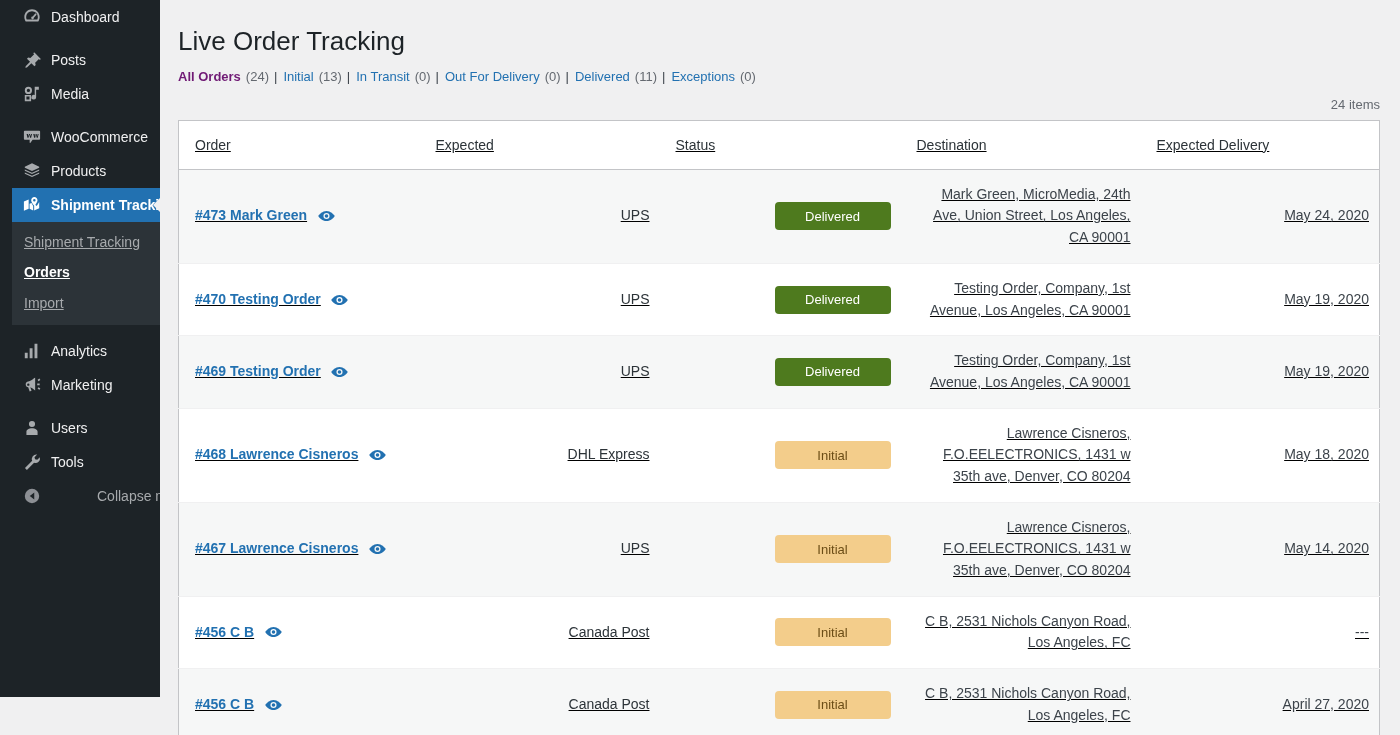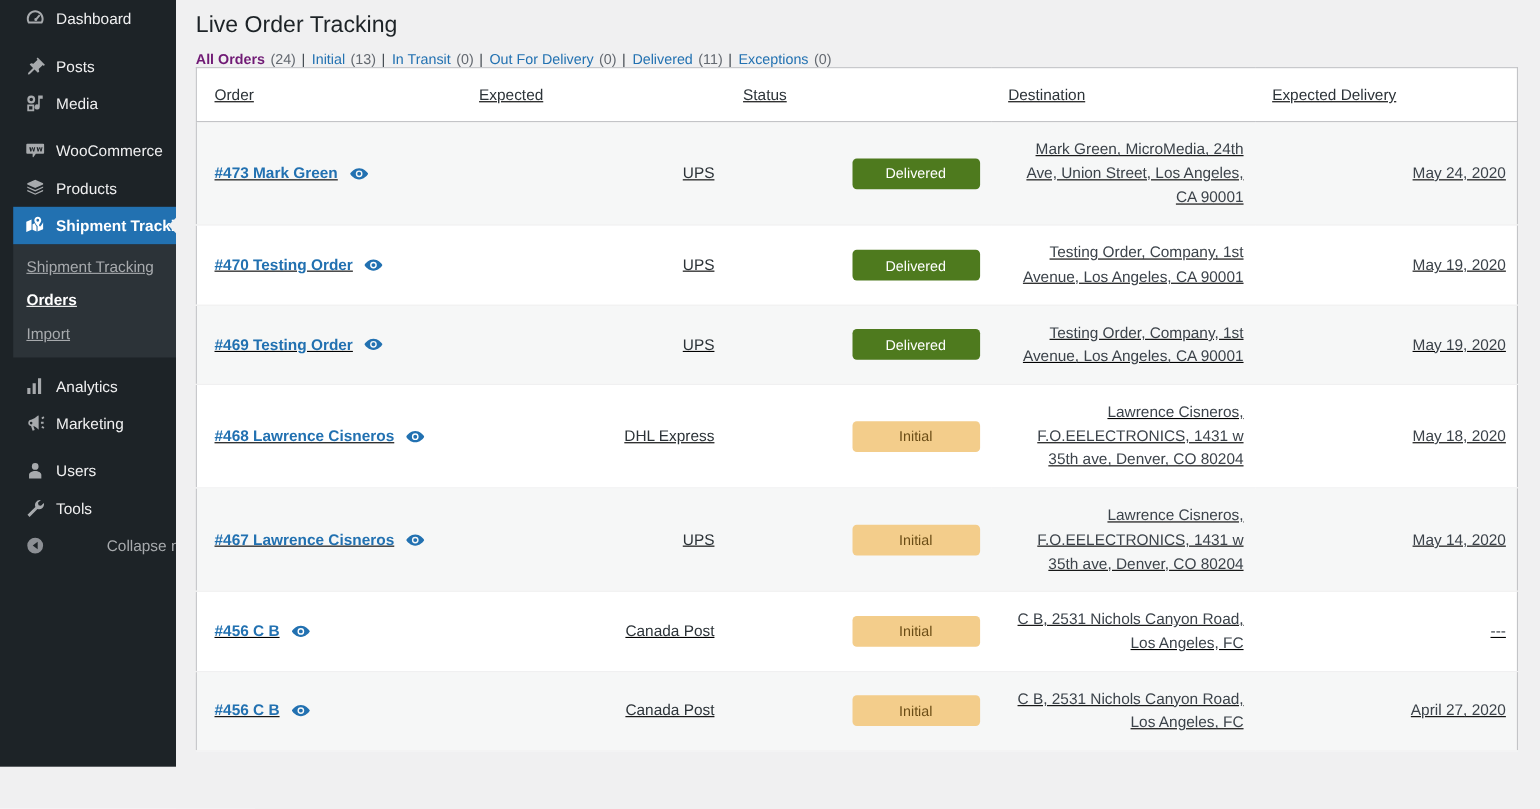--- a/index.html
+++ b/index.html
@@ -45,22 +45,22 @@
   .submenu .sub-item {
     display: block; padding: 5px 0 5px 12px;
     font-size: 14px; color: #a7aaad; line-height: 1.45;
   }
   .submenu .sub-item.current { color: #fff; font-weight: 700; }
 
   
   .main { flex: 1; height: 735px; padding: 0; position: relative; background: #f0f0f1;
           overflow: hidden; }
   .page-title {
-    font-size: 21px; font-weight: 400; color: #1d2327;
-    padding: 9px 0 0 18px; line-height: 1.3;
+    font-size: 26px; font-weight: 400; color: #1d2327;
+    padding: 9px 0 0 18px; line-height: 1.3; margin-top: 16px;
   }
   .subsubsub {
     list-style: none; display: flex; align-items: center;
     padding: 10px 0 0 18px; font-size: 13px; color: #2c3338;
   }
   .subsubsub li { display: flex; align-items: center; }
   .subsubsub a { color: #2271b1; text-decoration: none; }
   .subsubsub li.current a { color: #701a75; font-weight: 600; }
   .subsubsub .cnt { color: #646970; margin-left: 5px; }
   .subsubsub .sep { margin: 0 6px 0 5px; color: #3c434a; }
@@ -259,20 +259,23 @@
           <a href="#">Delivered</a>
           <span class="cnt">(11)</span>
           <span class="sep">|</span>
         </li>
         <li class="">
           <a href="#">Exceptions</a>
           <span class="cnt">(0)</span>
         </li>
       </ul>
 
+    <div class="tablenav-top">
+      <span class="displaying-num">24 items</span>
+    </div>
 
     <table class="wp-list-table">
       <colgroup>
         <col class="col-order">
           <col class="col-carrier">
           <col class="col-status">
         <col class="col-dest">
           <col class="col-eta">
       </colgroup>
       <thead>

